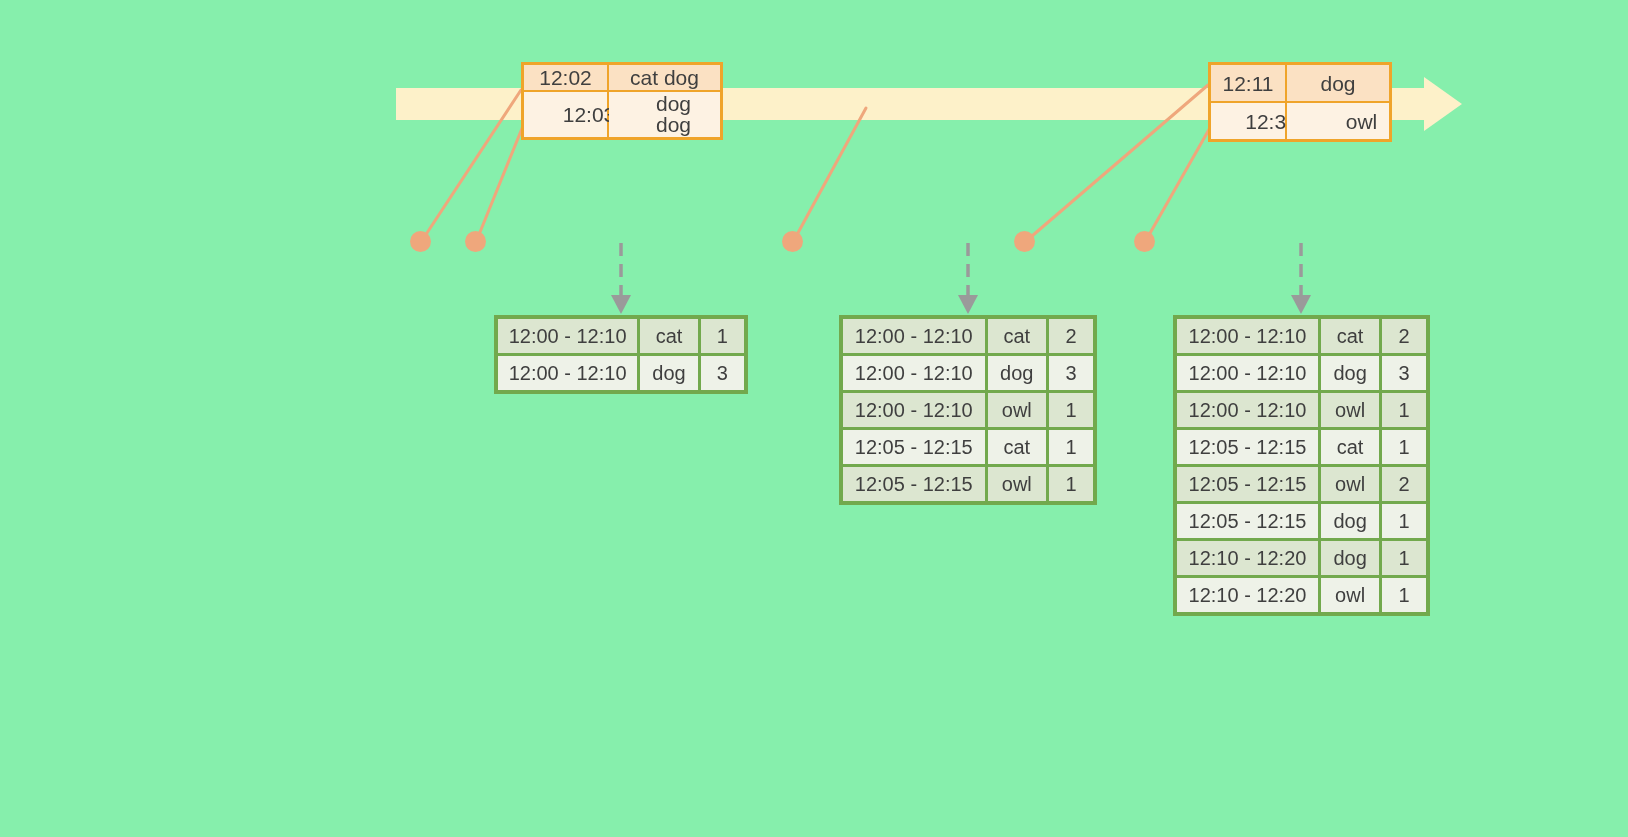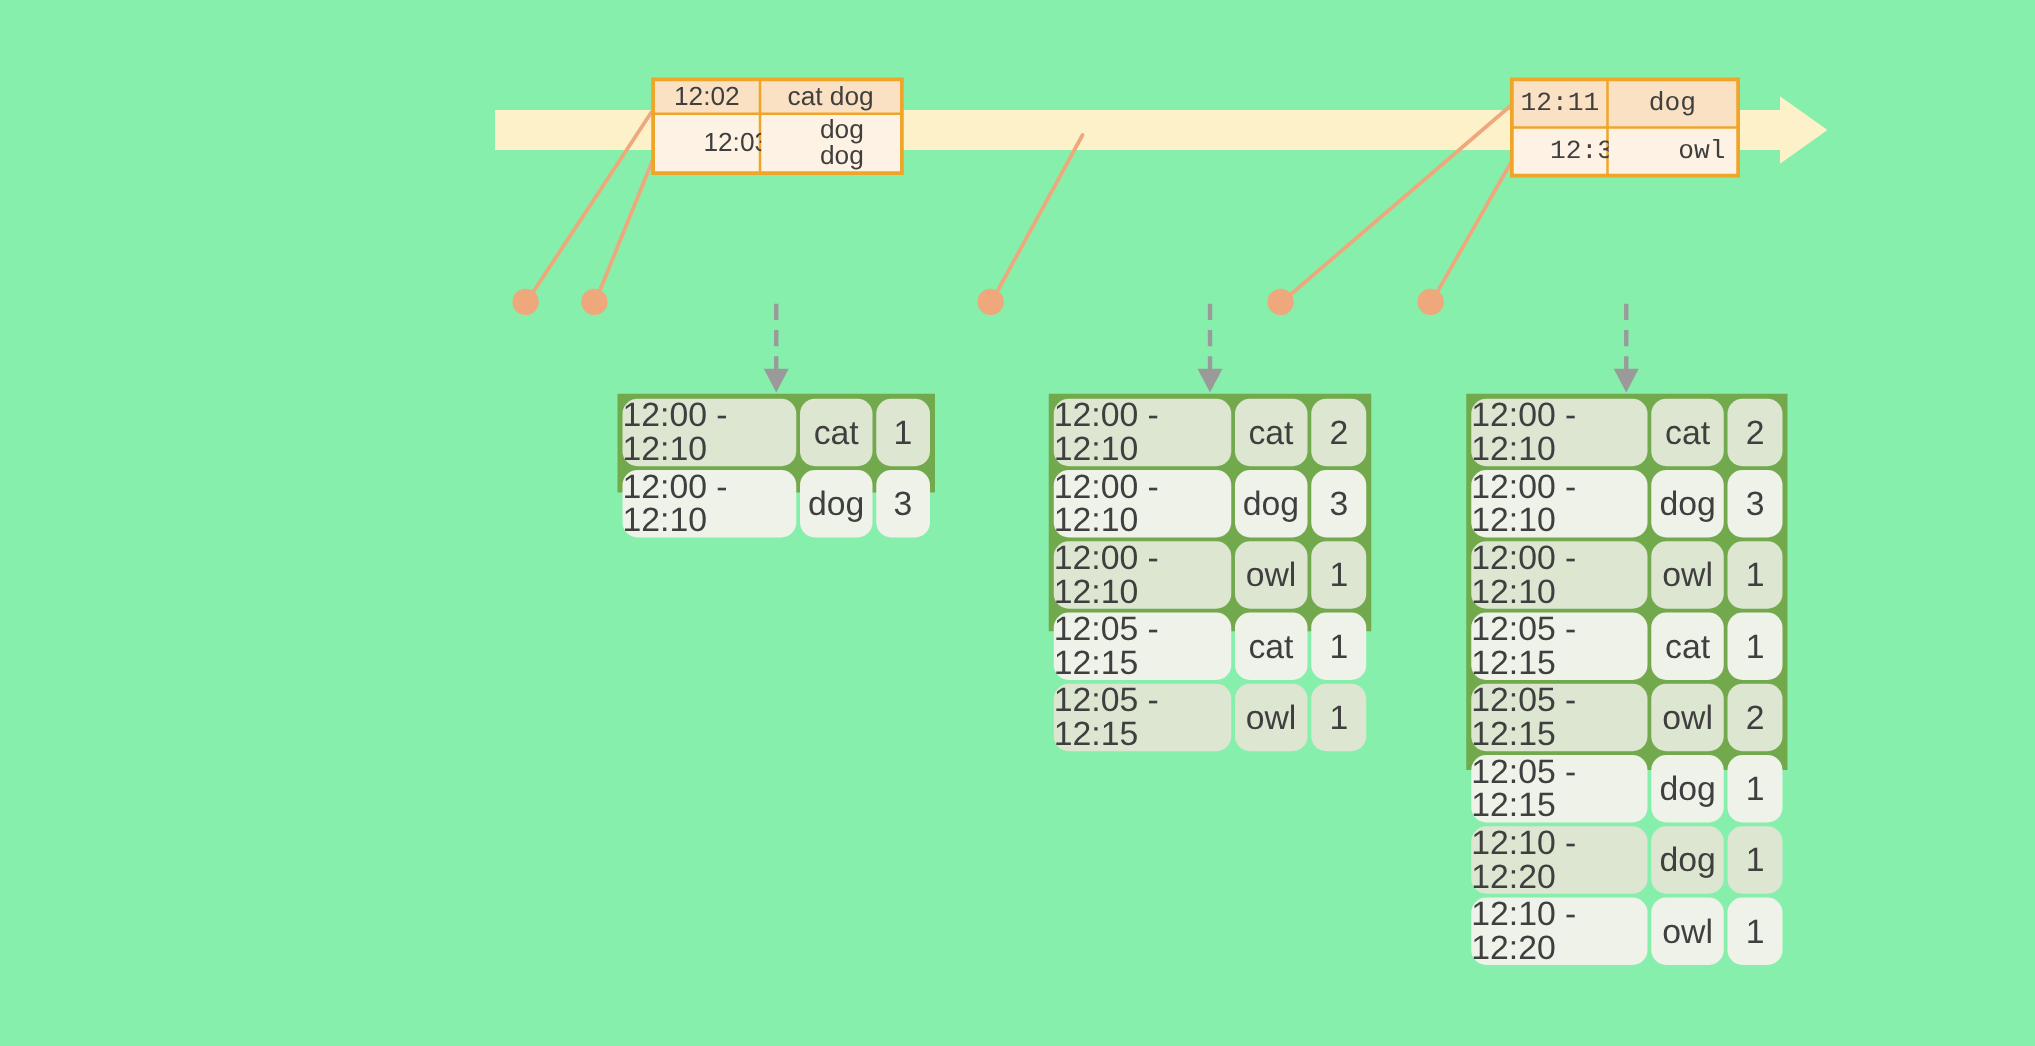--- a/index.html
+++ b/index.html
@@ -28,21 +28,21 @@
   .ec-time{background:#fbe1c3;}
   .ec-words{background:#fbe1c3;}
   .erow-light .ec-time,.erow-light .ec-words{background:#fdf2e3;padding-left:47px;}
   
   .gtable{
     position:absolute;display:grid;gap:3px;padding:4px;background:#72a94d;
     box-sizing:border-box;grid-template-columns:58fr 24fr 18fr;
   }
   .gtable .cell{
     display:flex;align-items:center;justify-content:center;
-    font-size:27px;line-height:1;border-radius:12px;
+    font-size:20px;line-height:1;
   }
   .g-dark{background:#dce6d0;}
   .g-light{background:#eef2e8;}
 </style>
 </head>
 <body>
 
 <div class="canvas">
 
   <div class="band" style="left:396px;top:88px;width:1028px;height:32px;"></div>
@@ -74,21 +74,21 @@
       <div class="cell ec-time">12:02</div>
       <div class="cell ec-words">cat dog</div>
     </div>
     <div style="display:contents" class="erow-light">
       <div class="cell ec-time">12:03</div>
       <div class="cell ec-words">dog dog</div>
     </div>
   </div>
 
 
-  <div class="etable" style="left:1208px;top:62px;width:184px;height:80px;grid-template-columns:74px 1fr;font-family:Liberation Mono, monospace;">
+  <div class="etable" style="left:1208px;top:62px;width:184px;height:80px;grid-template-columns:74px 1fr;">
     <div style="display:contents" class="erow-peach">
       <div class="cell ec-time">12:11</div>
       <div class="cell ec-words">dog</div>
     </div>
     <div style="display:contents" class="erow-light">
       <div class="cell ec-time">12:39</div>
       <div class="cell ec-words">owl</div>
     </div>
   </div>
 

